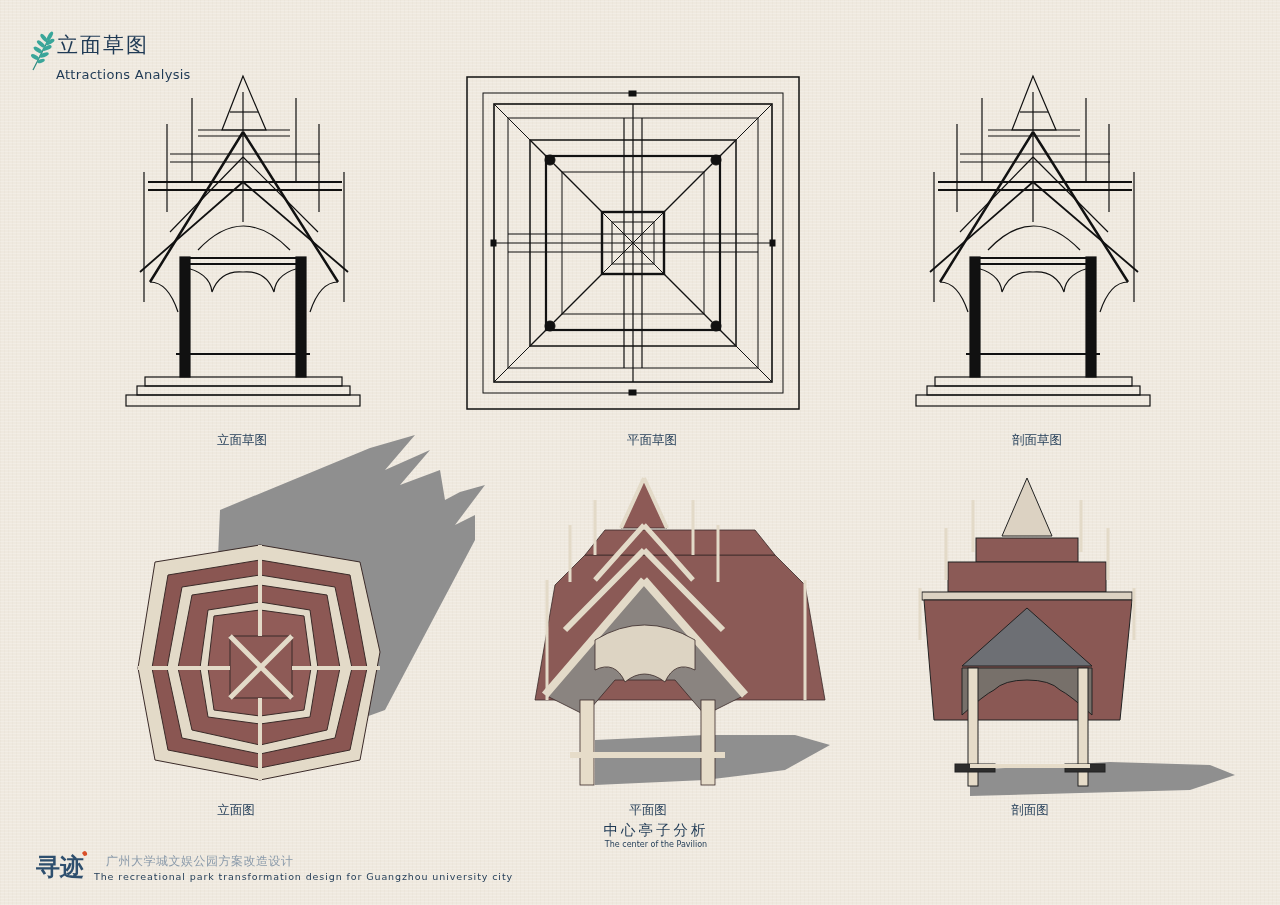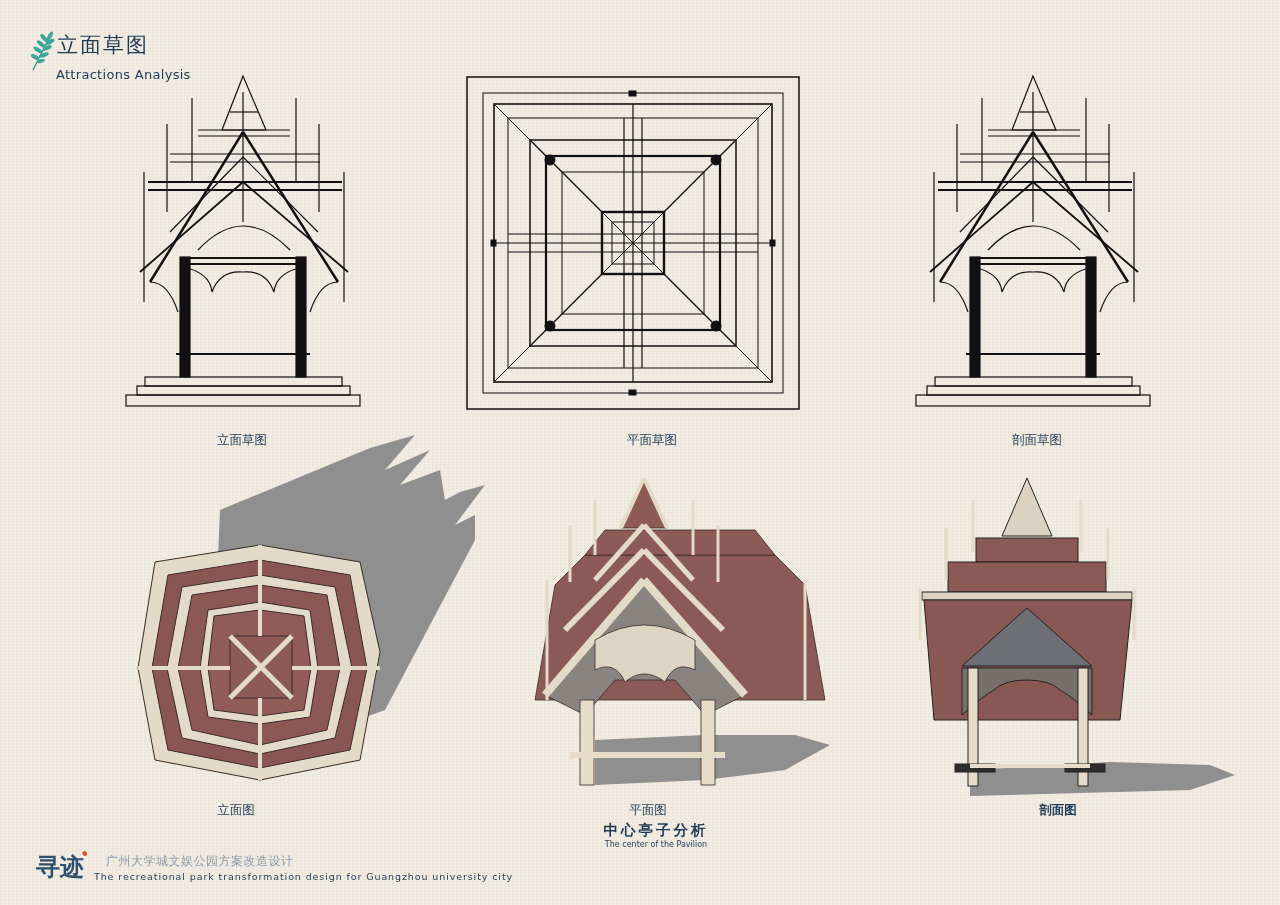--- a/index.html
+++ b/index.html
@@ -12,21 +12,21 @@
     font-family:"DejaVu Sans","Liberation Sans",sans-serif;
     color:#1f3a55;
   }
   .abs{position:absolute;}
   
   .hdr-title{left:57px;top:31px;font-size:21px;letter-spacing:2px;color:#1f3a55;font-weight:500;}
   .hdr-sub{left:56px;top:59px;font-size:13px;color:#1f3a55;letter-spacing:0.3px;margin-top:8px;}
   .leaf{left:30px;top:30px;width:26px;height:42px;}
   
   .cap{font-size:12.5px;color:#1f3a55;transform:translateX(-50%);white-space:nowrap;}
-  .center-title{left:656px;top:821px;transform:translateX(-50%);font-size:14.5px;letter-spacing:3px;color:#1f3a55;font-weight:bold;white-space:nowrap;}
+  .center-title{left:656px;top:821px;transform:translateX(-50%);font-size:14.5px;letter-spacing:3px;color:#1f3a55;font-weight:normal;white-space:nowrap;}
   .center-sub{left:656px;top:840px;transform:translateX(-50%);font-size:8px;color:#1f3a55;white-space:nowrap;}
   
   .ft-logo{left:36px;top:849px;width:62px;height:32px;}
   .ft-cn{left:106px;top:853px;font-size:12px;color:#8a9aaa;letter-spacing:0.5px;}
   .ft-en{left:94px;top:871px;font-size:9.5px;color:#1f3a55;letter-spacing:0.9px;}
   svg{display:block;}
 </style>
 </head>
 <body>
 
@@ -204,21 +204,21 @@
 
       <rect x="58" y="198" width="10" height="118" fill="#e6dcc9"></rect>
       <rect x="168" y="198" width="10" height="118" fill="#e6dcc9"></rect>
       <rect x="45" y="294" width="40" height="8" fill="#2d2d2d"></rect>
       <rect x="155" y="294" width="40" height="8" fill="#2d2d2d"></rect>
       <path d="M60 296 H180" stroke="#e6dcc9" stroke-width="4"></path>
       <path d="M63 30 V82 M171 30 V82 M36 58 V110 M198 58 V110 M10 118 V170 M224 118 V170" stroke="#e3dac8" stroke-width="3"></path>
     </g>
   </svg>
 </div>
-<div class="abs cap" style="left:1058px;top:802px;font-weight:bold;">剖面图</div>
+<div class="abs cap" style="left:1030px;top:802px;">剖面图</div>
 
 <div class="abs center-title">中心亭子分析</div>
 <div class="abs center-sub">The center of the Pavilion</div>
 
 <div class="abs ft-logo">
   <svg width="62" height="32" viewBox="0 0 62 32">
     <text x="0" y="26" font-size="24" font-family="DejaVu Serif, serif" font-weight="bold" fill="#2e4f6e">寻迹</text>
     <path d="M46 4 q3 -4 5 0 q1 3 -3 3 z" fill="#d9502a"></path>
   </svg>
 </div>

